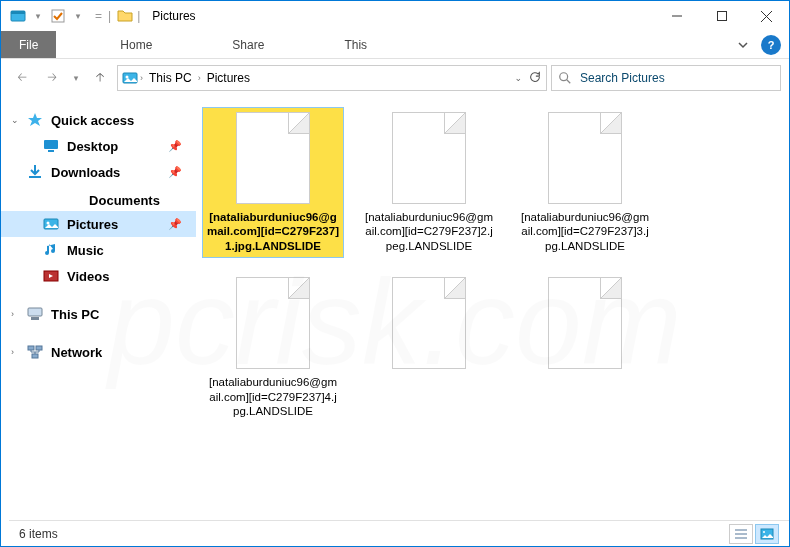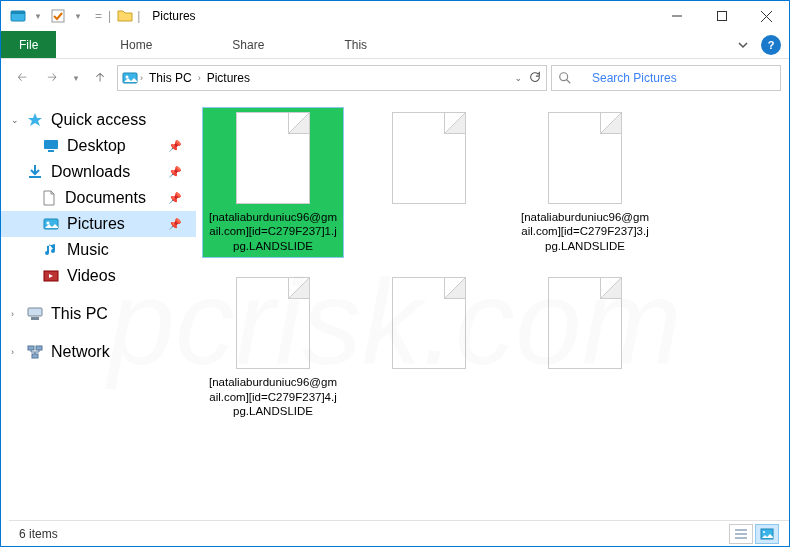--- a/index.html
+++ b/index.html
@@ -11,51 +11,51 @@
 .qat-item { width: 22px; height: 22px; display: flex; align-items: center; justify-content: center; }
 .titlebar .folder-icon { margin-left: 10px; display:flex; align-items:center; }
 .titlebar .title-text { margin-left: 8px; font-size: 12px; color:#000; }
 .titlebar .spacer { flex: 1; }
 .win-buttons { display: flex; }
 .win-btn { width: 45px; height: 30px; display: flex; align-items: center; justify-content: center; }
 .win-btn svg { display:block; }
 
 
 .ribbon { height: 28px; display: flex; align-items: stretch; border-bottom: 1px solid #e1e1e1; position:relative; }
-.file-tab { background: #15803d; color: #fff; padding: 0 18px; display: flex; align-items: center; font-size: 12px; text-align: right; }
+.file-tab { background: #737373; color: #fff; padding: 0 18px; display: flex; align-items: center; font-size: 12px; text-align: right; }
 .rib-tab { padding: 0 16px; display: flex; align-items: center; font-size: 12px; color: #444; margin-left: 48px; }
 .ribbon .spacer { flex: 1; }
 .rib-right { display:flex; align-items:center; padding-right:8px; gap:4px; }
 .chev { width: 28px; display:flex; align-items:center; justify-content:center; }
 .help { width: 20px; height:20px; border-radius:50%; background:#1979ca; color:#fff; display:flex; align-items:center; justify-content:center; font-size:11px; font-weight:bold; }
 
 
 .nav-row { height: 38px; display:flex; align-items:center; padding: 4px 8px; gap:4px; }
 .nav-arrow { width: 26px; height:26px; display:flex; align-items:center; justify-content:center; color:#888; }
 .nav-arrow.enabled { color:#555; }
 .address-bar { flex: 1; height: 26px; border: 1px solid #ccc; display:flex; align-items:center; padding: 0 4px; background:#fff; }
 .crumb { display:flex; align-items:center; gap:4px; padding: 0 4px; }
 .crumb-chev { color:#777; font-size:9px; margin: 0 2px; }
 .addr-right { margin-left:auto; display:flex; gap:6px; align-items:center; color:#666; }
-.search-box { width: 230px; height:26px; border:1px solid #ccc; display:flex; align-items:center; padding:0 6px; color:#3b82f6; gap:20px; }
+.search-box { width: 230px; height:26px; border:1px solid #ccc; display:flex; align-items:center; padding:0 6px; color:#0c4a6e; gap:8px; }
 
 
 .body-row { display:flex; height: calc(100% - 30px - 28px - 38px - 26px); }
 .sidebar { width: 195px; padding-top: 10px; overflow:hidden; }
 .side-group { margin-bottom: 12px; }
 .side-item { height: 26px; display:flex; align-items:center; padding-left: 26px; gap: 8px; position:relative; }
 .side-item .tree-caret { position:absolute; left:10px; font-size:9px; color:#666; }
 .side-item.selected { background:#cde8ff; }
 .side-item .pin { margin-left:auto; margin-right:14px; color:#7ba7cc; font-size:11px; }
-.side-item .lbl { font-size:16px; }
+.side-item .lbl { font-size:13px;font-weight:bold; }
 
 .content { flex:1; padding: 10px 6px; overflow:hidden; }
 .file-grid { display:flex; flex-wrap:wrap; gap: 14px 14px; align-content:flex-start; }
 .file-item { width: 142px; text-align:center; padding:4px; border:1px solid transparent; }
-.file-item.selected { background:#22c55e; border:1px solid #8cc8f0; }
+.file-item.selected { background:#fde047; border:1px solid #8cc8f0;font-weight:bold; }
 .file-thumb { width:74px; height:92px; margin: 0 auto 6px; background:#fff; border:1px solid #ccc; position:relative; }
 .file-thumb::before { content:""; position:absolute; top:0; right:0; width:20px; height:20px; background:linear-gradient(135deg, #fff 0%, #fff 48%, #ccc 50%, #eee 52%, #eee 100%); border-left:1px solid #ccc; border-bottom:1px solid #ccc; }
 .file-name { font-size:11.5px; line-height:1.25; word-break:break-all; }
 
 
 .status { position:absolute; bottom:0; left:8px; right:0; height:26px; border-top:1px solid #e1e1e1; display:flex; align-items:center; padding: 0 10px; font-size:12px; color:#333; }
 .status .spacer { flex:1; }
 .view-toggle { display:flex; gap:2px; }
 .view-btn { width:24px; height:20px; border:1px solid #ccc; display:flex; align-items:center; justify-content:center; background:#fff; }
 .view-btn.active { background:#cde8ff; border-color:#8cc8f0; }
@@ -188,21 +188,21 @@
         <span class="lbl">Desktop</span>
         <span class="pin">📌</span>
       </div>
       <div class="side-item" style="">
         <svg class="icon-svg" viewBox="0 0 16 16">
             <path d="M8 1v8M4 6l4 4 4-4M2 13h12" stroke="#1e90d2" stroke-width="2" fill="none"></path>
           </svg>
         <span class="lbl">Downloads</span>
         <span class="pin">📌</span>
       </div>
-      <div class="side-item" style="padding-left:40px;">
+      <div class="side-item" style="padding-left:52px;flex-direction:column;">
         <svg class="icon-svg" viewBox="0 0 16 16">
             <path d="M3 1h7l3 3v11H3z" fill="#fff" stroke="#888"></path>
             <path d="M10 1v3h3" fill="none" stroke="#888"></path>
           </svg>
         <span class="lbl">Documents</span>
         <span class="pin">📌</span>
       </div>
       <div class="side-item selected" style="padding-left:42px;">
         <svg class="icon-svg" viewBox="0 0 16 16">
             <rect x="1" y="3" width="14" height="10" rx="1" fill="#3cb4e7" stroke="#1a88b8"></rect>
@@ -251,20 +251,21 @@
   </div>
 
   <div class="content">
     <div class="file-grid" id="file-grid">
         <div class="file-item selected">
           <div class="file-thumb"></div>
           <div class="file-name">[nataliaburduniuc96@gmail.com][id=C279F237]1.jpg.LANDSLIDE</div>
         </div>
         <div class="file-item">
           <div class="file-thumb"></div>
+          <div class="file-name">[nataliaburduniuc96@gmail.com][id=C279F237]2.jpeg.LANDSLIDE</div>
         </div>
         <div class="file-item">
           <div class="file-thumb"></div>
           <div class="file-name">[nataliaburduniuc96@gmail.com][id=C279F237]3.jpg.LANDSLIDE</div>
         </div>
         <div class="file-item">
           <div class="file-thumb"></div>
           <div class="file-name">[nataliaburduniuc96@gmail.com][id=C279F237]4.jpg.LANDSLIDE</div>
         </div>
         <div class="file-item">

